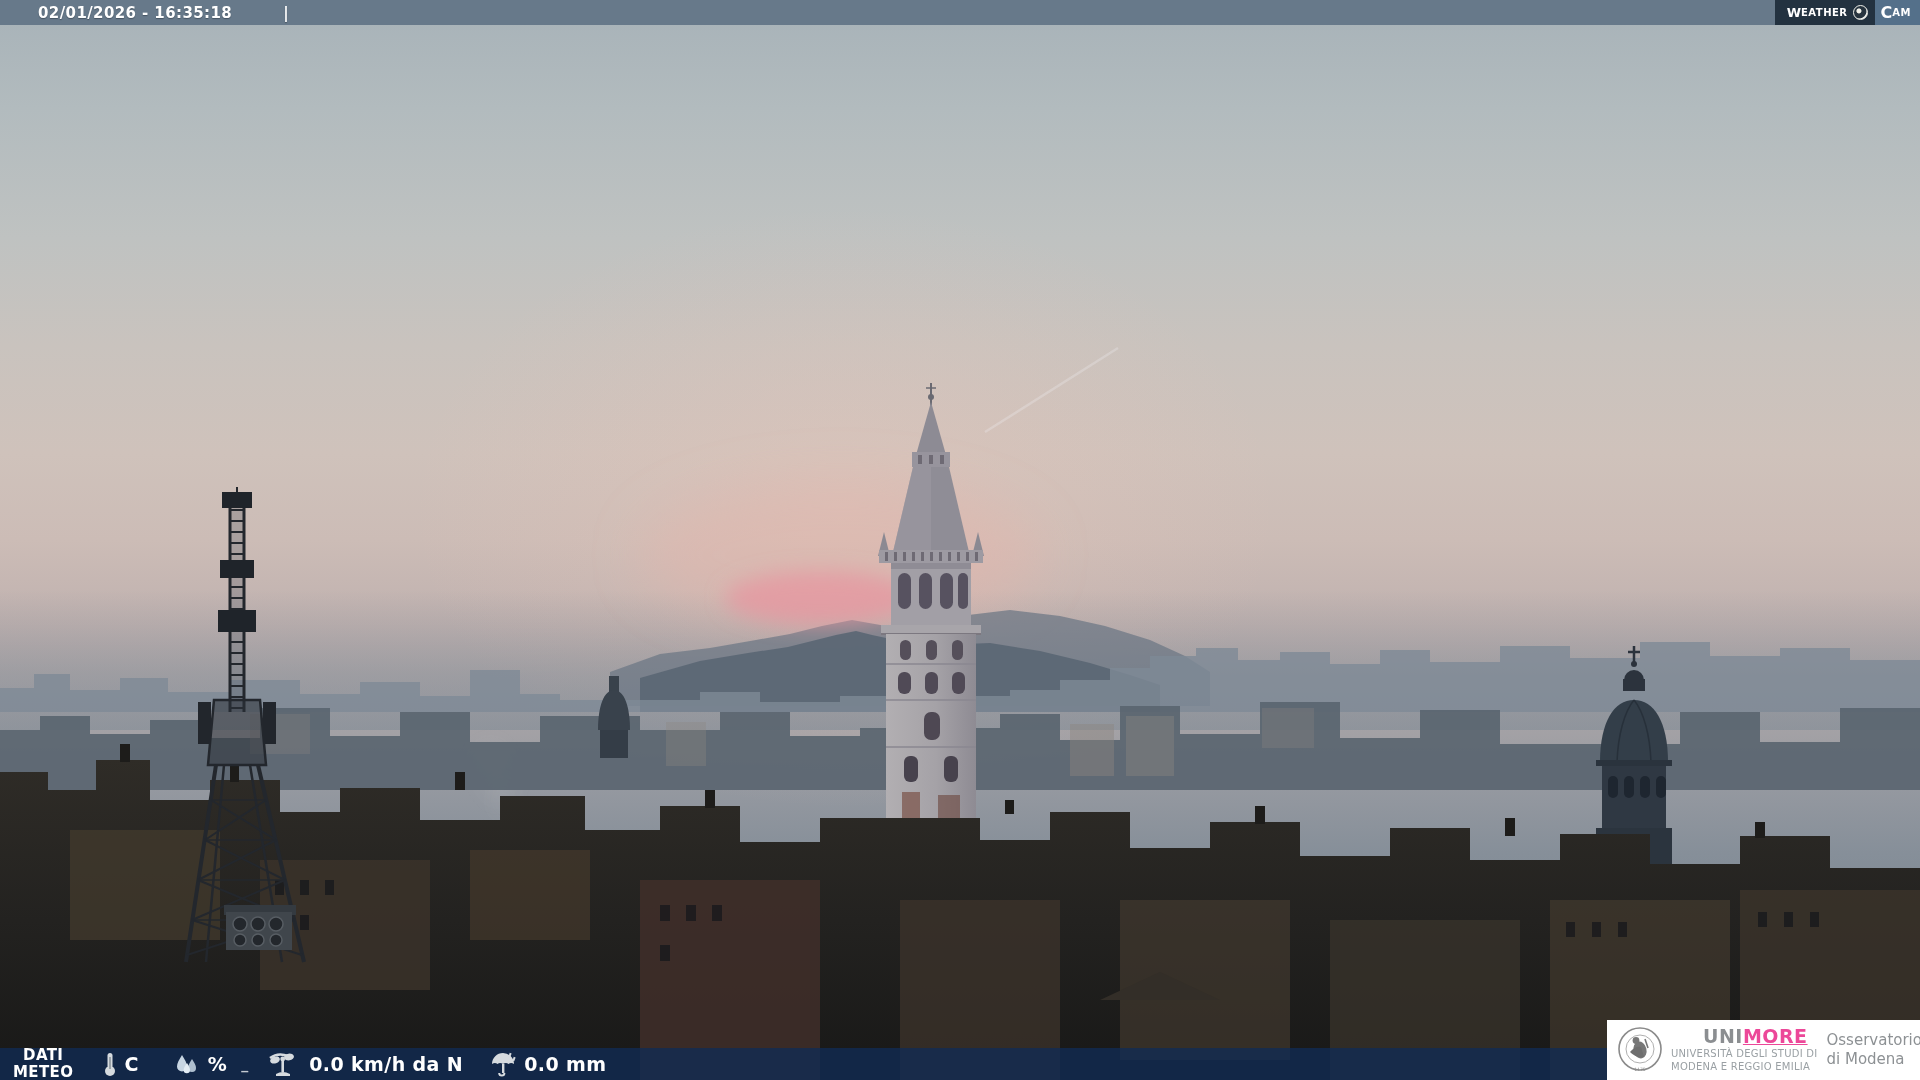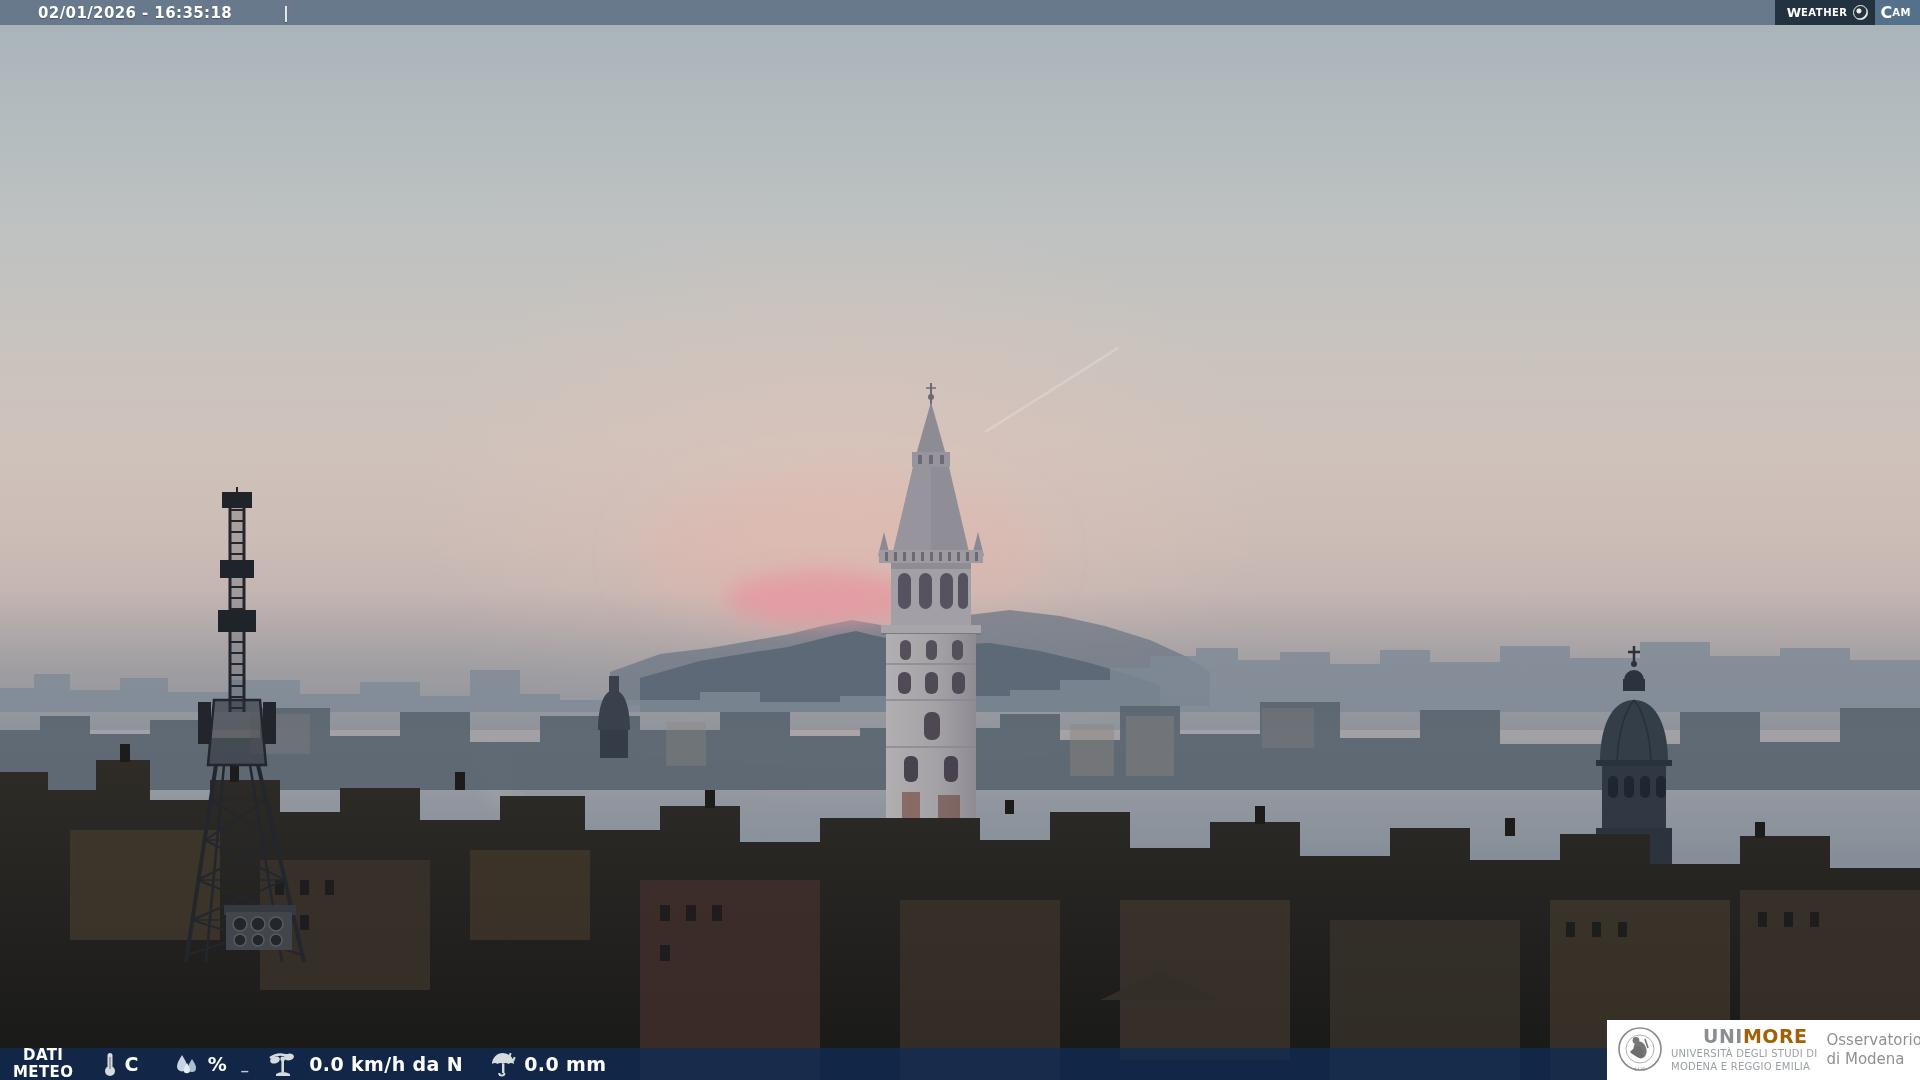--- a/index.html
+++ b/index.html
@@ -62,21 +62,21 @@
   .dash{font-size:14px;font-weight:bold;opacity:.75;margin-left:14px;}
 
   
   .brand{
     position:absolute;right:0;bottom:0;width:313px;height:60px;background:#ffffff;
     display:flex;align-items:center;cursor:pointer;
   }
   .brand .seal{margin-left:10px;flex:0 0 auto;}
   .brand .unimore-col{margin-left:8px;display:flex;flex-direction:column;}
   .brand .unimore-word{font-size:19px;font-weight:bold;letter-spacing:.5px;line-height:1;}
-  .brand .uni{color:#8b8e91;margin-left:32px;} .brand .more{color:#a16207;}
+  .brand .uni{color:#8b8e91;margin-left:32px;} .brand .more{color:#ec4899;text-decoration:underline;}
   .brand .uniline{font-size:10px;color:#9aa0a4;letter-spacing:.25px;line-height:1.25;margin-top:2px;white-space:nowrap;}
   .brand .obs-col{margin-left:9px;color:#8d9194;font-size:15px;line-height:1.3;white-space:nowrap;}
 </style>
 </head>
 <body>
 
 <div class="stage">
 
   <svg class="scene-svg" viewBox="0 0 1920 1080" aria-hidden="true">
     <defs>

